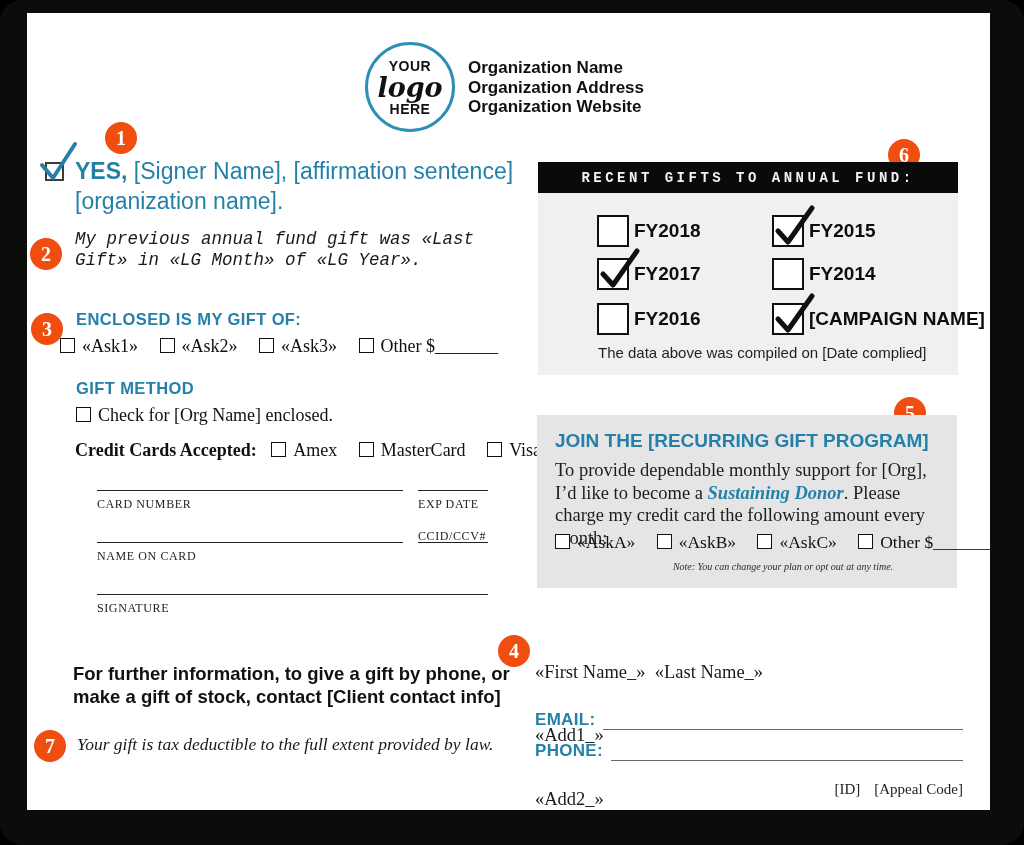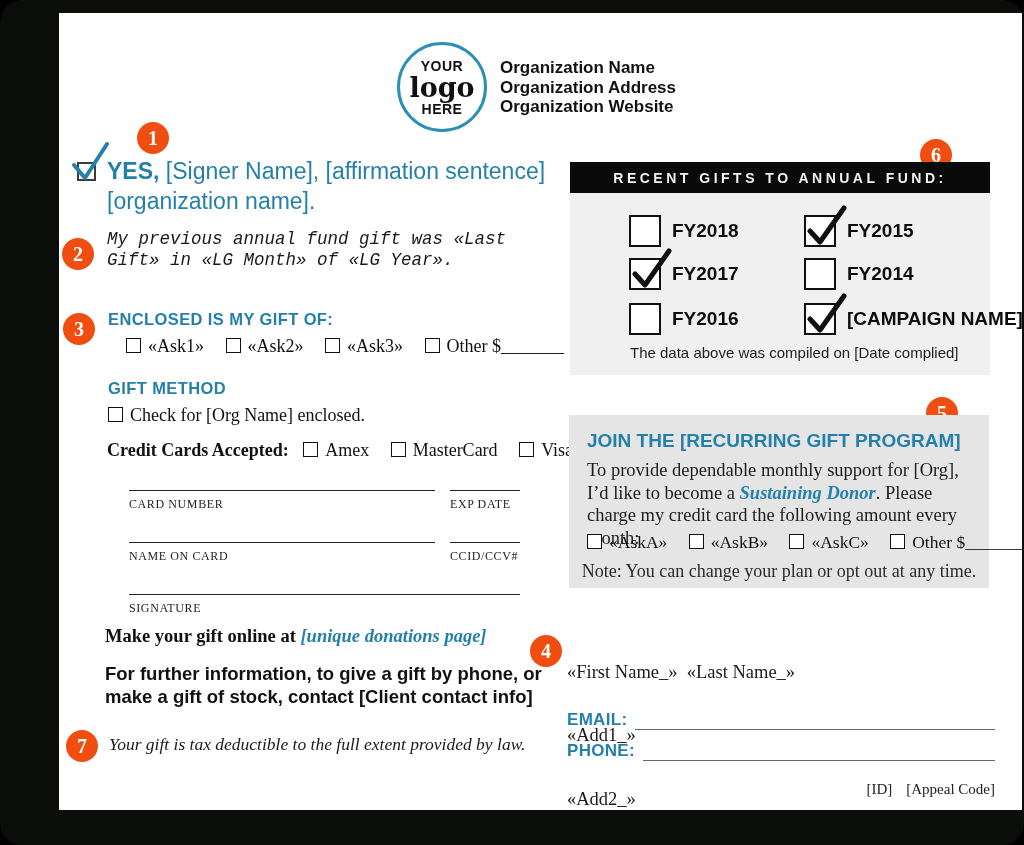--- a/index.html
+++ b/index.html
@@ -1,22 +1,22 @@
 <!DOCTYPE html>
 <html><head>
 <meta charset="utf-8">
 <style>
   html,body{margin:0;padding:0;background:#000;}
   .frame{position:relative;width:1024px;height:845px;background:#0b0d0b;border-radius:22px;overflow:hidden;font-family:"Liberation Sans",sans-serif;}
-  .doc{position:absolute;left:27px;top:13px;width:963px;height:797px;background:#ffffff;margin-left:32px;}
+  .doc{position:absolute;left:27px;top:13px;width:963px;height:797px;background:#ffffff;}
 
   
   .logo-circle{position:absolute;left:338px;top:29px;width:90px;height:90px;border:3px solid #2e8fb5;border-radius:50%;display:flex;flex-direction:column;align-items:center;justify-content:center;color:#111;box-sizing:border-box;}
   .logo-top,.logo-bottom{font-size:14px;font-weight:800;letter-spacing:.5px;line-height:14px;}
-  .logo-script{font-family:"DejaVu Serif",serif;font-weight:700;font-size:27px;line-height:27px;margin:1px 0;}
+  .logo-script{font-family:"DejaVu Serif",serif;font-style:italic;font-weight:700;font-size:27px;line-height:27px;margin:1px 0;}
 
   .org-block{position:absolute;left:441px;top:45px;font-size:17px;font-weight:700;line-height:19.5px;color:#111;}
 
   
   .badge{position:absolute;width:32px;height:32px;border-radius:50%;background:#f04e11;color:#fff;display:flex;align-items:center;justify-content:center;font-family:"Liberation Serif",serif;font-weight:700;font-size:20px;}
 
   
   .yes-cb{position:absolute;left:18px;top:149px;width:19px;height:19px;border:2px solid #3c3c3c;background:#fff;box-sizing:border-box;}
   .yes-check{position:absolute;left:11px;top:126px;}
   .yes-text{position:absolute;left:48px;top:143px;width:470px;font-size:23px;color:#2580a9;line-height:30px;}
@@ -34,36 +34,36 @@
   .hline{position:absolute;border-top:1.6px solid #222;height:0;}
   .flabel{position:absolute;font-family:"Liberation Serif",serif;font-size:12px;letter-spacing:.6px;color:#222;}
 
   .online-line{position:absolute;left:46px;top:613px;font-family:"Liberation Serif",serif;font-weight:700;font-size:18.5px;color:#111;white-space:nowrap;}
   .online-link{color:#2580a9;font-style:italic;}
   .further{position:absolute;left:46px;top:650px;width:452px;font-family:Liberation Sans, sans-serif;font-weight:700;font-size:18.5px;line-height:22.5px;color:#111;}
   .tax-note{position:absolute;left:50px;top:721px;font-family:"Liberation Serif",serif;font-style:italic;font-size:17.5px;color:#1a1a1a;text-align:right;}
 
   
   .rg-bar{position:absolute;left:511px;top:149px;width:420px;height:31px;background:#0a0a0a;display:flex;align-items:center;justify-content:center;}
-  .rg-bar span{color:#f2f2f2;font-size:14px;font-weight:600;letter-spacing:3.5px;}
+  .rg-bar span{color:#f2f2f2;font-size:14px;font-weight:600;letter-spacing:3.5px;font-family:Liberation Mono, monospace;}
   .rg-panel{position:absolute;left:511px;top:180px;width:420px;height:182px;background:#f0f0f0;}
-  .fy-cell{position:absolute;display:flex;align-items:center;gap:11px;}
+  .fy-cell{position:absolute;display:flex;align-items:center;gap:5px;}
   .fy-box{position:relative;width:28px;height:28px;border:2.5px solid #101010;background:#fff;box-sizing:content-box;}
   .fy-box svg{position:absolute;left:-2px;top:-14px;display:none;}
   .fy-box.checked svg{display:block;}
   .fy-label{font-size:19px;font-weight:700;color:#0d0d0d;white-space:nowrap;}
   .rg-footnote{position:absolute;left:571px;top:331px;font-size:15px;color:#1f1f1f;text-align:right;}
 
   
   .join-panel{position:absolute;left:510px;top:402px;width:420px;height:173px;background:#e5e5e5;}
   .join-head{position:absolute;left:18px;top:15px;font-size:19px;font-weight:700;color:#2580a9;}
   .join-para{position:absolute;left:18px;top:44px;width:390px;font-family:"Liberation Serif",serif;font-size:18.5px;line-height:22.5px;color:#1c1c1c;}
   .join-em{color:#2580a9;font-weight:700;font-style:italic;}
   .join-opts{position:absolute;left:18px;top:117px;font-family:"Liberation Serif",serif;font-size:17.5px;color:#111;white-space:nowrap;}
-  .join-note{position:absolute;left:0;top:146px;width:100%;text-align:center;font-family:"Liberation Serif",serif;font-size:18px;color:#2a2a2a;}
+  .join-note{position:absolute;left:0;top:146px;width:100%;text-align:center;font-family:"Liberation Serif",serif;font-style:italic;font-size:10px;color:#2a2a2a;padding-left:36px;}
 
   
   .addr{position:absolute;left:508px;top:606px;font-family:"Liberation Serif",serif;font-size:18.5px;line-height:21.3px;color:#1a1a1a;white-space:pre-wrap;}
   .contact-row{position:absolute;left:508px;width:428px;display:flex;align-items:flex-end;}
   .contact-label{color:#2580a9;font-weight:700;font-size:17px;letter-spacing:.3px;}
   .contact-line{flex:1;border-bottom:1.6px solid #5d6b75;margin-left:8px;height:17px;}
   .footer-codes{position:absolute;left:690px;top:768px;width:246px;text-align:right;font-family:"Liberation Serif",serif;font-size:15px;color:#222;}
   .footer-codes .code{margin-left:14px;}
 </style>
 </head>
@@ -96,21 +96,21 @@
       <polyline points="4,26 15,39 37,5" fill="none" stroke="#2580a9" stroke-width="4" stroke-linecap="round" stroke-linejoin="round"></polyline>
     </svg>
     <div class="yes-text">
       <div><span class="yes-bold">YES,</span><span> [Signer Name], [affirmation sentence]</span></div>
       <div>[organization name].</div>
     </div>
 
     <div class="prev-gift">My previous annual fund gift was «Last Gift» in «LG Month» of «LG Year».</div>
 
     <div class="sec-head" style="left:49px;top:297px;">ENCLOSED IS MY GIFT OF:</div>
-    <div class="serif-row" style="left:67px;top:323px;">
+    <div class="serif-row" style="left:33px;top:323px;">
       <span class="opt"><span class="cb"></span><span>«Ask1»</span></span>
       <span class="opt"><span class="cb"></span><span>«Ask2»</span></span>
       <span class="opt"><span class="cb"></span><span>«Ask3»</span></span>
       <span class="opt"><span class="cb"></span><span>Other $_______</span></span>
     </div>
 
     <div class="sec-head" style="left:49px;top:366px;">GIFT METHOD</div>
     <div class="serif-row" style="left:49px;top:392px;">
       <span class="cb"></span><span>Check for [Org Name] enclosed.</span>
     </div>
@@ -121,27 +121,24 @@
       <span class="opt"><span class="cb"></span><span>Visa</span></span>
     </div>
 
     <div class="hline" style="left:70px;top:477px;width:306px;"></div>
     <div class="flabel" style="left:70px;top:484px;">CARD NUMBER</div>
     <div class="hline" style="left:391px;top:477px;width:70px;"></div>
     <div class="flabel" style="left:391px;top:484px;">EXP DATE</div>
     <div class="hline" style="left:70px;top:529px;width:306px;"></div>
     <div class="flabel" style="left:70px;top:536px;">NAME ON CARD</div>
     <div class="hline" style="left:391px;top:529px;width:70px;"></div>
-    <div class="flabel" style="left:391px;top:536px;">CCID/CCV#</div>
+    <div class="flabel" style="left:391px;top:516px;">CCID/CCV#</div>
     <div class="hline" style="left:70px;top:581px;width:391px;"></div>
     <div class="flabel" style="left:70px;top:588px;">SIGNATURE</div>
 
-    <div class="online-line">
-      <span>Make your gift online at </span><span class="online-link">[unique donations page]</span>
-    </div>
     <div class="further">For further information, to give a gift by phone, or make a gift of stock, contact [Client contact info]</div>
     <div class="tax-note">Your gift is tax deductible to the full extent provided by law.</div>
 
     <div class="rg-bar">
       <span>RECENT GIFTS TO ANNUAL FUND:</span>
     </div>
     <div class="rg-panel"></div>
 
     <div class="fy-cell" style="left:570px;top:202px;">
       <span class="fy-box"></span>

